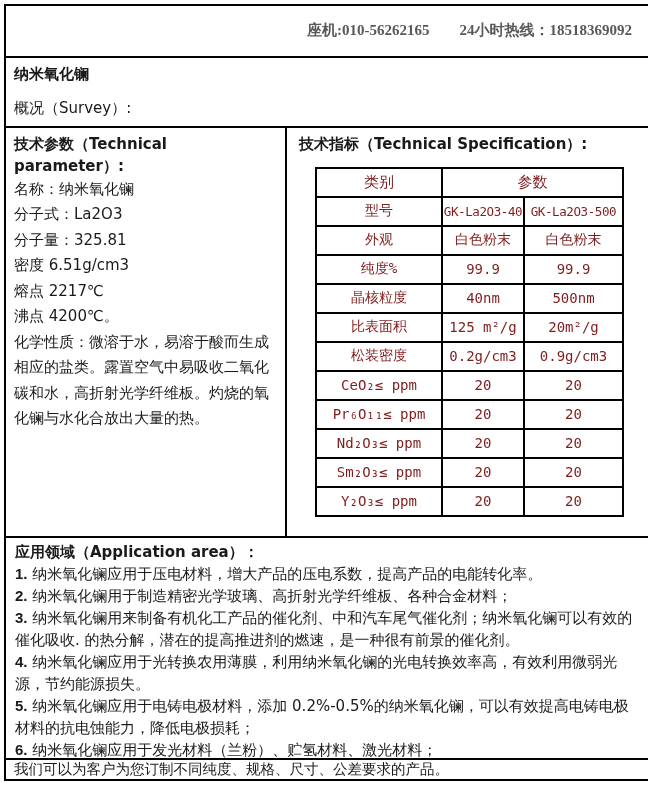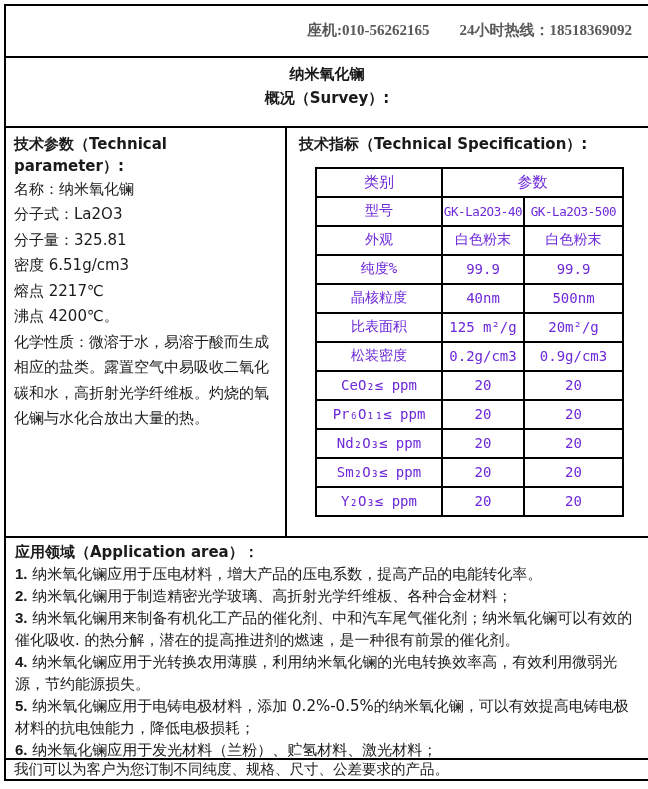--- a/index.html
+++ b/index.html
@@ -30,24 +30,23 @@
   .phone{
     font-family:"Liberation Serif","DejaVu Serif",serif;
     font-weight:bold;font-size:15px;color:#595959;
     white-space:nowrap;
   }
   
   .intro-row{
     height:70px;
     border-bottom:2px solid #000;
     padding:5px 8px;
-    text-align:center;
   }
   .product-title{font-weight:bold;font-size:15px;line-height:22px;}
-  .survey-heading{font-weight:bold;font-size:15px;line-height:22px;margin-top:2px;}
+  .survey-heading{font-weight:normal;font-size:15px;line-height:22px;margin-top:12px;}
   
   .columns-row{
     height:412px;
     border-bottom:2px solid #000;
     display:flex;
   }
   .col-left{
     width:281px;box-sizing:border-box;
     border-right:2px solid #000;
     padding:5px 8px 0 8px;
@@ -56,21 +55,21 @@
     flex:1;box-sizing:border-box;
     padding:5px 6px 0 12px;
   }
   .section-heading{font-weight:bold;font-size:15px;line-height:22px;}
   .param-line{margin:0;font-size:15px;line-height:25.5px;}
   
   .spec-table{
     border-collapse:collapse;table-layout:fixed;
     width:307px;margin:12px 0 0 16px;
     font-family:"DejaVu Sans Mono","Liberation Mono",monospace;
-    font-size:14px;color:#6d28d9;
+    font-size:14px;color:#7f1d1d;
   }
   .spec-table td{
     border:2px solid #000;
     height:27px;text-align:center;vertical-align:middle;
     padding:0;overflow:visible;white-space:nowrap;
   }
   .spec-table td.hdr{font-size:15px;}
   .spec-table td.model{font-size:12.5px;letter-spacing:-0.4px;}
   
   .application-row{

